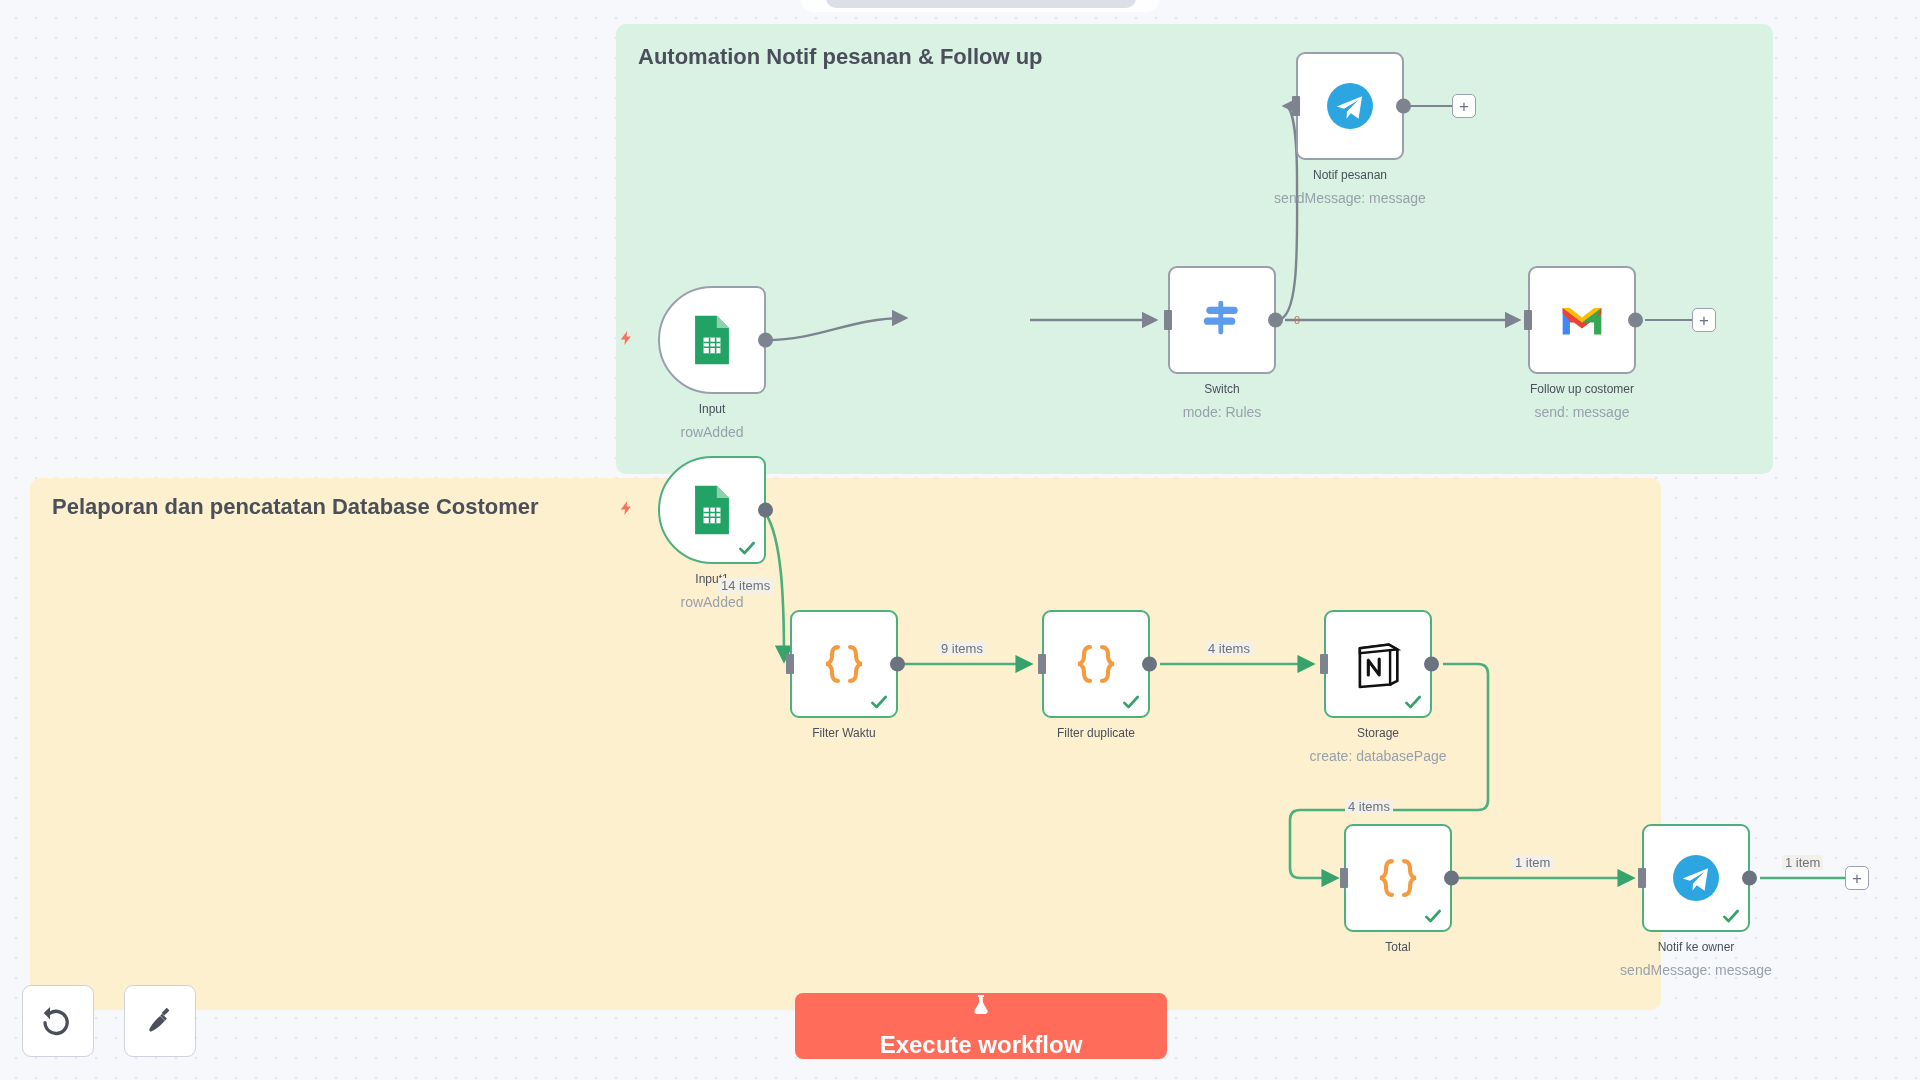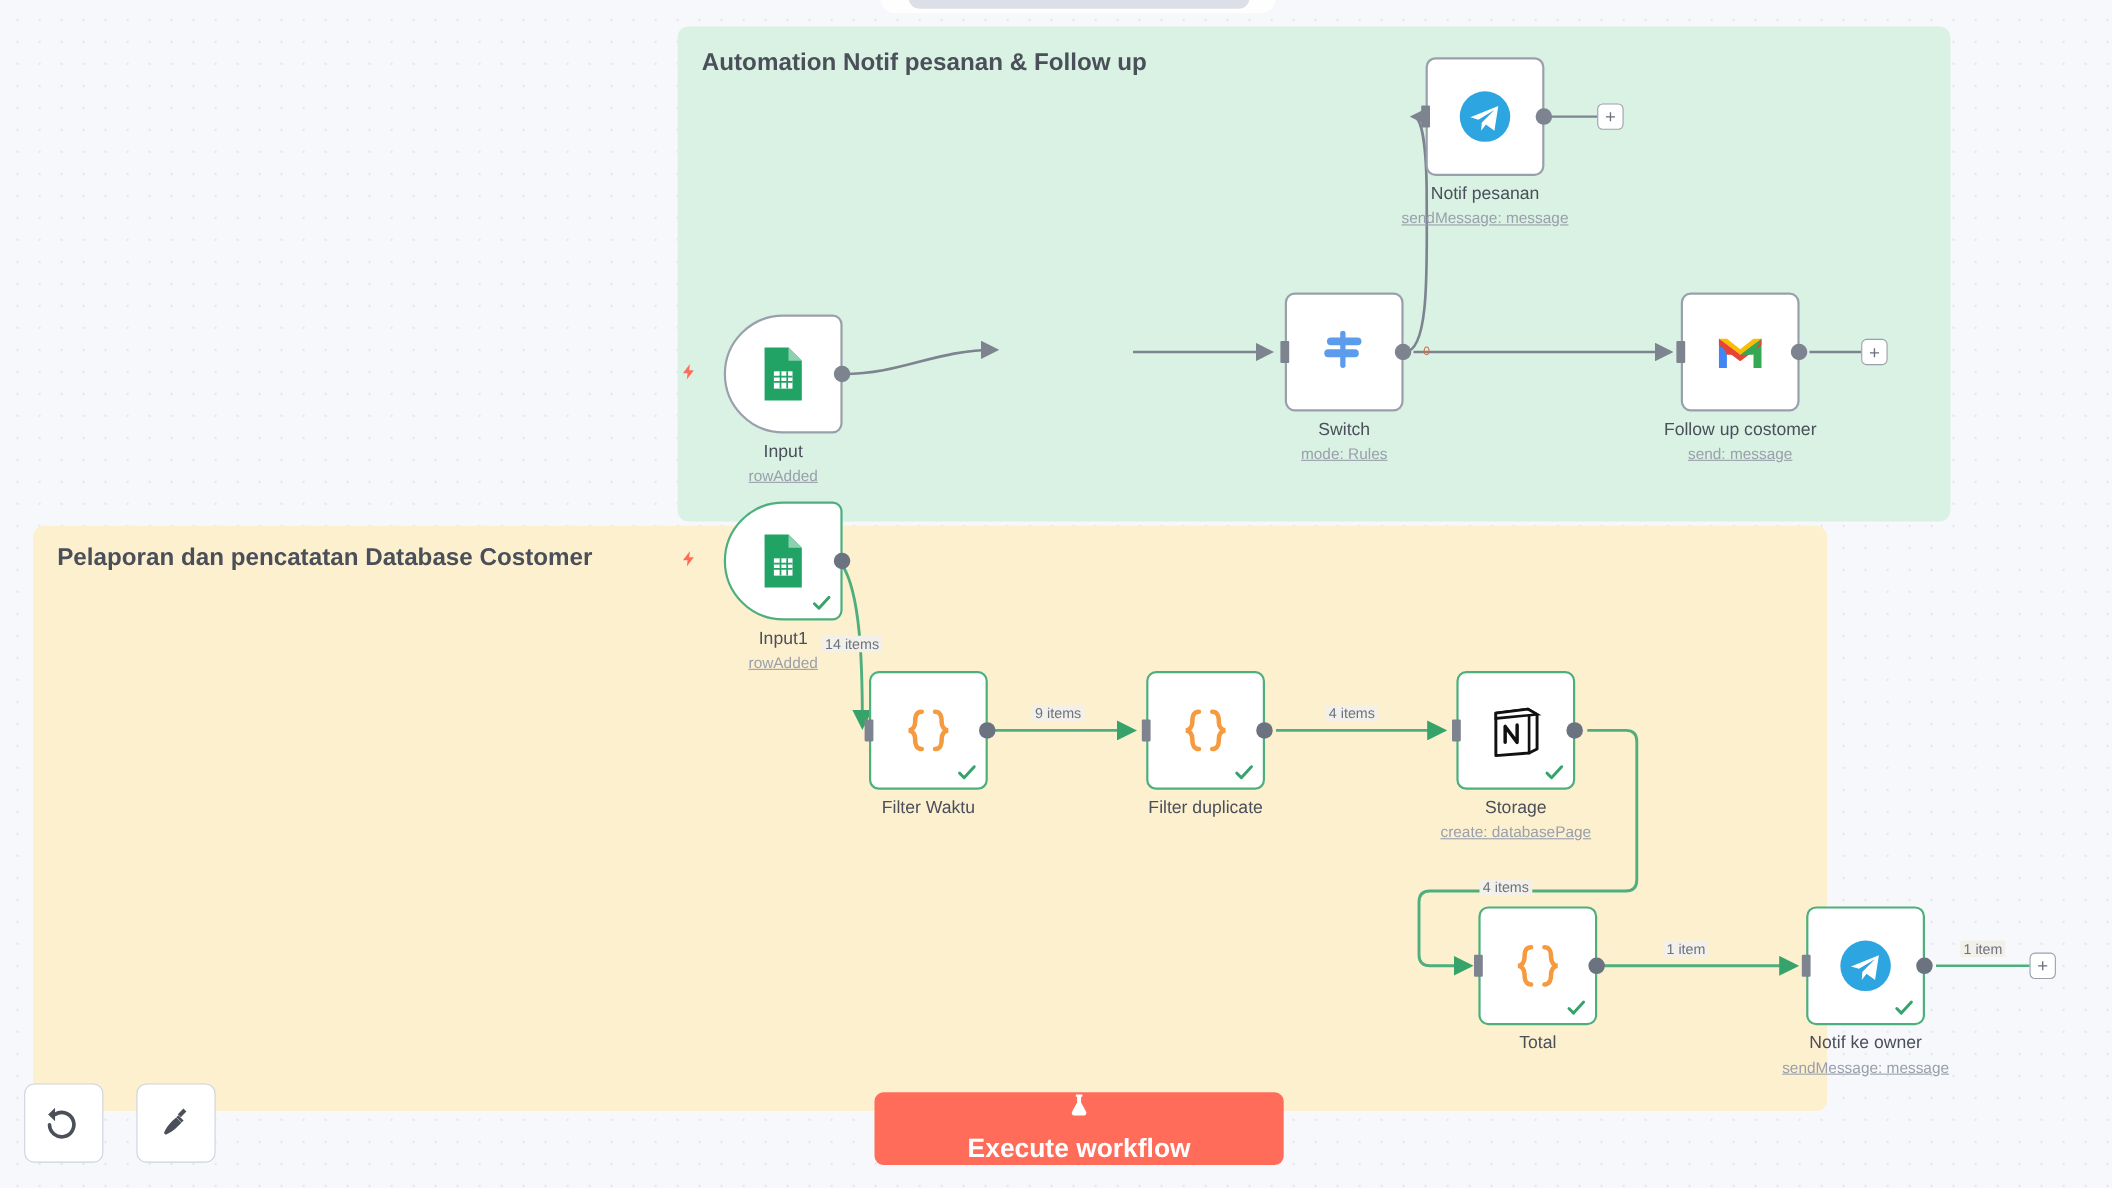--- a/index.html
+++ b/index.html
@@ -91,35 +91,34 @@
     right: 7px; bottom: 4px;
     width: 20px; height: 20px;
     color: #36a46a;
   }
 
   .node-label {
     position: absolute;
     top: 114px;
     left: 50%;
     transform: translateX(-50%);
-    font-size: 16px;
+    font-size: 12px;
     color: #4a4f59;
     white-space: nowrap;
     text-align: center;
   }
   .node-sublabel {
     position: absolute;
     top: 136px;
     left: 50%;
     transform: translateX(-50%);
     font-size: 14px;
     color: #9aa0ab;
     white-space: nowrap;
     text-align: center;
-    text-decoration: underline;
   }
 
   
   .dot-out {
     position: absolute;
     width: 15px; height: 15px;
     border-radius: 50%;
     background: #7d838f;
     right: -9px; top: 50%;
     transform: translateY(-50%);
@@ -334,21 +333,21 @@
       <rect x="17" y="22" width="14" height="13" fill="#ffffff"></rect>
       <path d="M17 26 h14 M17 30 h14 M22 22 v13 M27 22 v13" stroke="#21a366" stroke-width="1.3" fill="none"></path>
     </svg>
     <svg class="node-check" viewBox="0 0 24 24">
       <path d="M4 13 l5 5 L20 6" stroke="#36a46a" stroke-width="3.2" fill="none" stroke-linecap="round" stroke-linejoin="round"></path>
     </svg>
     <div class="dot-out ok"></div>
     <div class="node-label">Input1</div>
     <div class="node-sublabel">rowAdded</div>
   </div>
-  <div class="items-label onyellow" style="left:747px; top:578px;">14 items</div>
+  <div class="items-label onyellow" style="left:718px; top:578px;">14 items</div>
 
   <div class="node ok" style="left:790px; top:610px;">
     <span class="stub-in"></span>
     <svg class="glyph" viewBox="0 0 48 48">
       <path d="M19 10 c-5 0 -5 5 -5 8 c0 3 -2 6 -5 6 c3 0 5 3 5 6 c0 3 0 8 5 8" stroke="#f59a3e" stroke-width="3.4" fill="none" stroke-linecap="round"></path>
       <path d="M29 10 c5 0 5 5 5 8 c0 3 2 6 5 6 c-3 0 -5 3 -5 6 c0 3 0 8 -5 8" stroke="#f59a3e" stroke-width="3.4" fill="none" stroke-linecap="round"></path>
     </svg>
     <svg class="node-check" viewBox="0 0 24 24">
       <path d="M4 13 l5 5 L20 6" stroke="#36a46a" stroke-width="3.2" fill="none" stroke-linecap="round" stroke-linejoin="round"></path>
     </svg>

